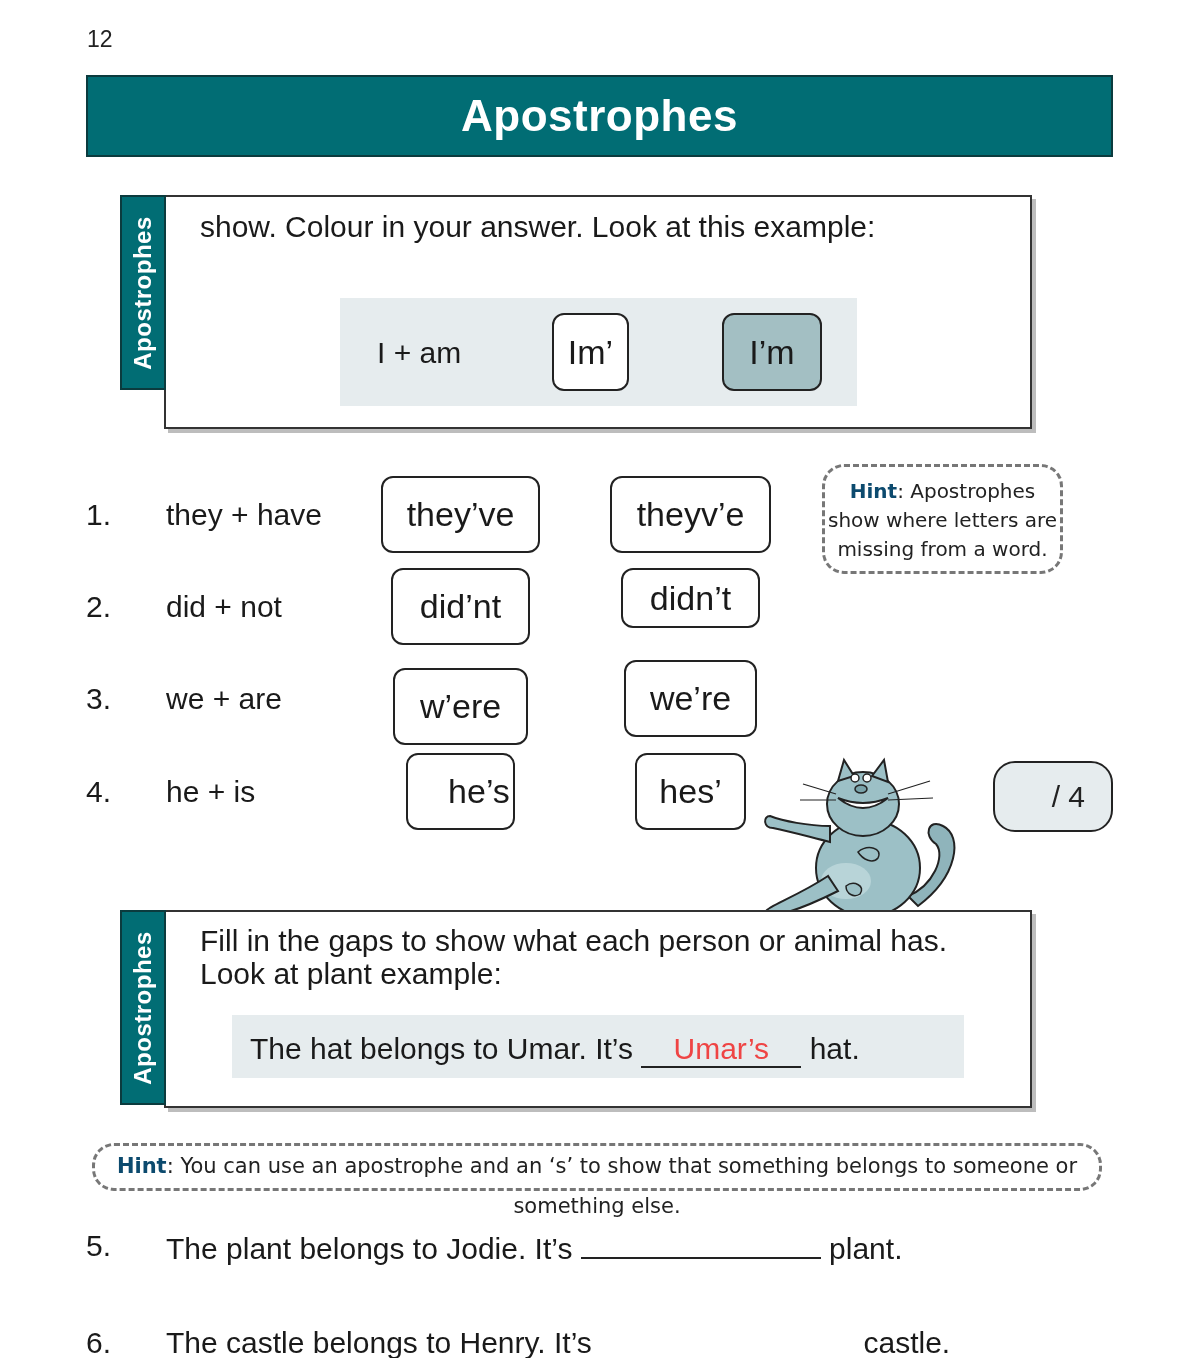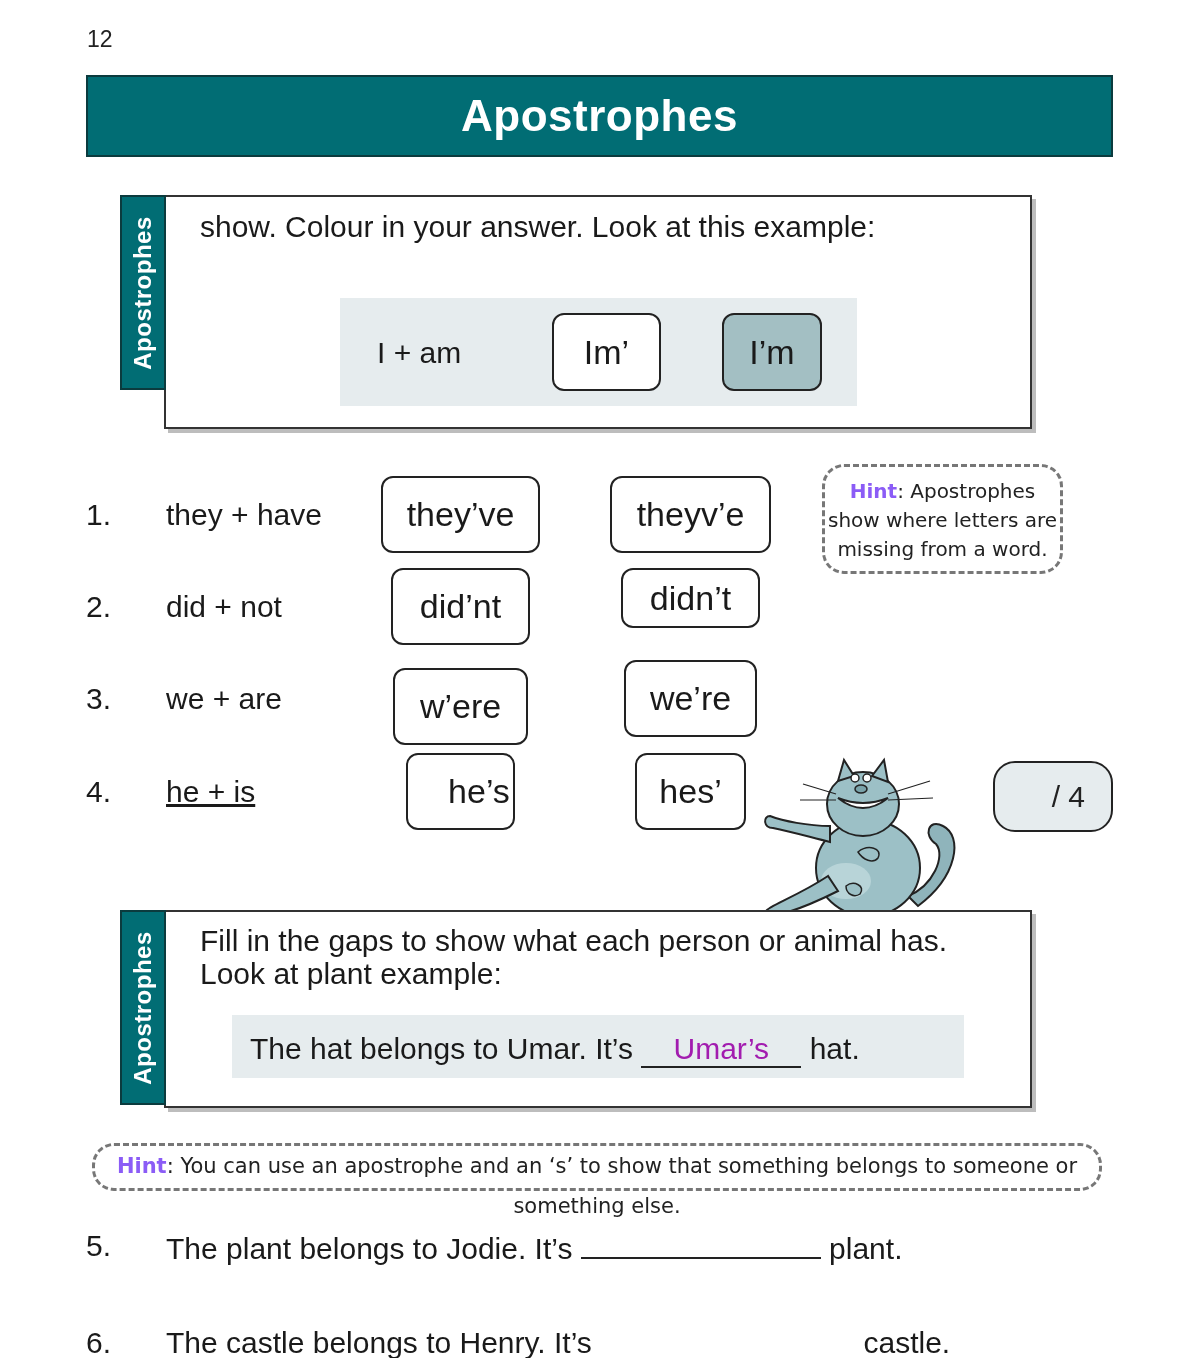--- a/index.html
+++ b/index.html
@@ -22,65 +22,65 @@
   .example-bg { background: #e6ecee; }
   .word-box { border: 2px solid #222; border-radius: 12px; background: #fff; box-sizing: border-box;
               display: flex; align-items: center; justify-content: center; font-size: 34px; color: #1a1a1a; }
   .word-box.selected { background: #a3bfc3; }
   .q-num { font-size: 30px; }
   .q-text { font-size: 30px; }
 
   .hint-box { border: 3px dashed #777; border-radius: 22px; box-sizing: border-box;
               font-size: 20px; color: #222; text-align: center; line-height: 29px;
               font-family: "DejaVu Sans", sans-serif; }
-  .hint-label { color: #8b5cf6; font-weight: bold; }
+  .hint-label { color: #0c4a6e; font-weight: bold; }
   .score-box { border: 2px solid #222; border-radius: 22px; background: #e6ecee; box-sizing: border-box;
                display: flex; align-items: center; justify-content: flex-end; padding-right: 26px;
                font-size: 30px; color: #222; }
   .blank { display: inline-block; border-bottom: 2px solid #222; vertical-align: baseline; }
-  .teal-answer { color: #a21caf; }
+  .teal-answer { color: #ef4444; }
 </style>
 </head>
 <body>
 
 <div class="abs page-num">12</div>
 
 <div class="abs title-bar">
   <span>Apostrophes</span>
 </div>
 
 <div class="abs panel" style="left:164px; top:195px; width:868px; height:234px;"></div>
 <div class="abs side-tab" style="left:120px; top:195px; width:46px; height:195px;">
   <span>Apostrophes</span>
 </div>
 <div class="abs instr" style="left:200px; top:210px;">
   <div>show.  Colour in your answer.  Look at this example:</div>
 </div>
 <div class="abs example-bg" style="left:340px; top:298px; width:517px; height:108px;"></div>
 <div class="abs q-text" style="left:377px; top:336px;">I + am</div>
-<div class="abs word-box" style="left:552px; top:313px; width:109px; height:78px;">Im’</div>
+<div class="abs word-box" style="left:552px; top:313px; width:77px; height:78px;">Im’</div>
 <div class="abs word-box selected" style="left:722px; top:313px; width:100px; height:78px;">I’m</div>
 
 <div class="abs q-num" style="left:86px; top:498px;">1.</div>
 <div class="abs q-text" style="left:166px; top:498px;">they + have</div>
 <div class="abs word-box" style="left:381px; top:476px; width:159px; height:77px;">they’ve</div>
 <div class="abs word-box" style="left:610px; top:476px; width:161px; height:77px;">theyv’e</div>
 
 <div class="abs q-num" style="left:86px; top:590px;">2.</div>
 <div class="abs q-text" style="left:166px; top:590px;">did + not</div>
 <div class="abs word-box" style="left:391px; top:568px; width:139px; height:77px;">did’nt</div>
 <div class="abs word-box" style="left:621px; top:568px; width:139px; height:60px;">didn’t</div>
 
 <div class="abs q-num" style="left:86px; top:682px;">3.</div>
 <div class="abs q-text" style="left:166px; top:682px;">we + are</div>
 <div class="abs word-box" style="left:393px; top:660px; width:135px; height:77px;margin-top:8px;">w’ere</div>
 <div class="abs word-box" style="left:624px; top:660px; width:133px; height:77px;">we’re</div>
 
 <div class="abs q-num" style="left:86px; top:775px;">4.</div>
-<div class="abs q-text" style="left:166px; top:775px;text-decoration:underline;">he + is</div>
+<div class="abs q-text" style="left:166px; top:775px;">he + is</div>
 <div class="abs word-box" style="left:406px; top:753px; width:109px; height:77px;padding-left:37px;">he’s</div>
 <div class="abs word-box" style="left:635px; top:753px; width:111px; height:77px;">hes’</div>
 
 <div class="abs hint-box" style="left:822px; top:464px; width:241px; height:110px; padding-top:10px;">
   <div><span class="hint-label">Hint</span><span>: Apostrophes</span></div>
   <div>show where letters are</div>
   <div>missing from a word.</div>
 </div>
 
 <div class="abs score-box" style="left:993px; top:761px; width:120px; height:71px;">

